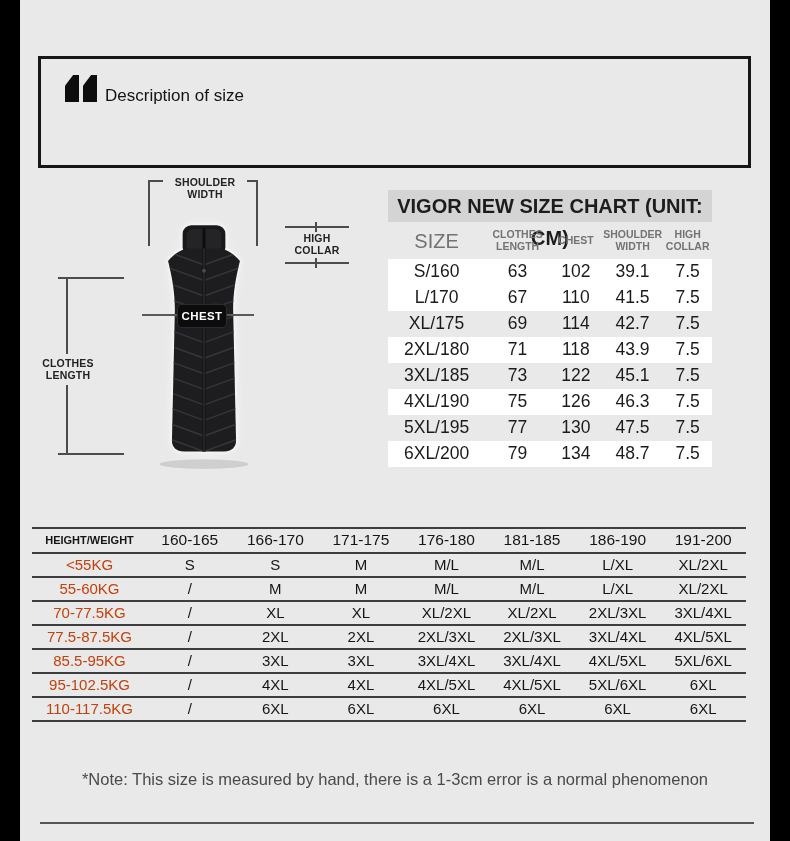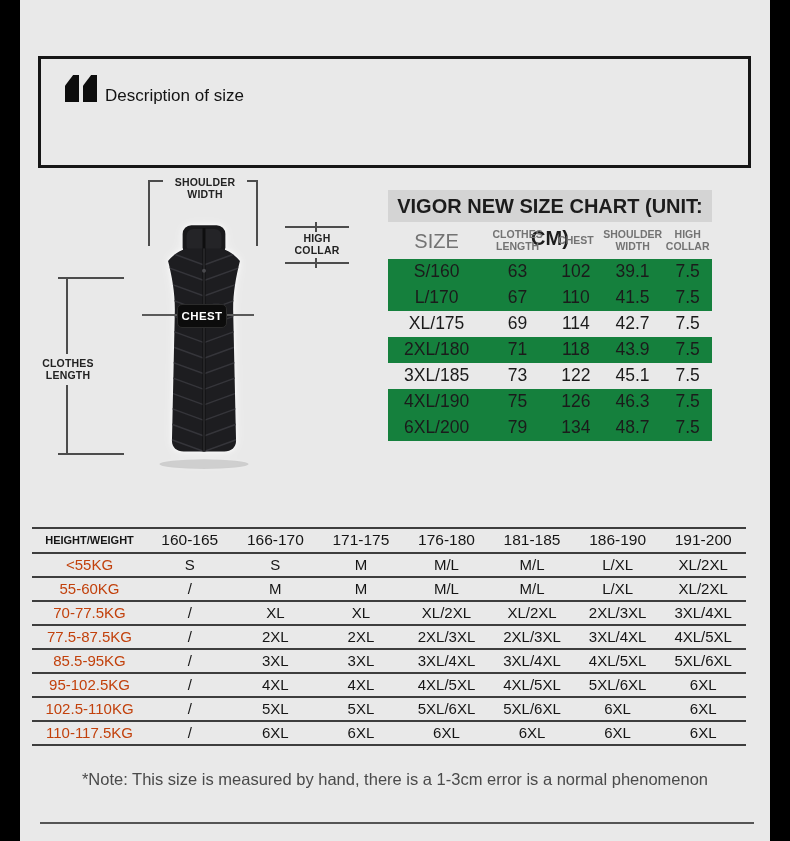--- a/index.html
+++ b/index.html
@@ -38,21 +38,21 @@
 
   
   #size-chart{left:388px;top:190px;width:324px;}
   #size-chart-title{height:32px;line-height:32px;background:#d4d4d4;text-align:center;
     font-size:20px;font-weight:bold;color:#1c1c1c;}
   #size-table{width:100%;border-collapse:collapse;table-layout:fixed;margin-top:5px;}
   #size-table th{font-size:10.5px;font-weight:bold;line-height:1.12;padding:2px 0 6px;
     vertical-align:middle;color:#737373;}
   #size-table th:first-child{font-size:20px;font-weight:normal;}
   #size-table td{font-size:17.5px;height:26px;text-align:center;color:#1b1b1b;padding:0;}
-  #size-table tr.striped{background:#15803d;}
+  #size-table tr.striped{background:#ffffff;}
 
   
   #fit-table-wrap{left:32px;top:527px;width:714px;}
   #fit-table{width:100%;border-collapse:collapse;table-layout:fixed;border-bottom:2px solid #3e3e3e;}
   #fit-table th,#fit-table td{border-top:2px solid #3e3e3e;text-align:center;padding:2px 0 3px;}
   #fit-table thead th{font-size:15.5px;font-weight:normal;color:#151515;}
   #fit-table thead th.corner{font-size:11px;font-weight:bold;}
   #fit-table tbody th{font-size:15px;font-weight:normal;color:#c2410c;}
   #fit-table tbody td{font-size:15px;color:#151515;}
 
@@ -170,20 +170,27 @@
           <td>45.1</td>
           <td>7.5</td>
         </tr>
         <tr class="striped">
           <td>4XL/190</td>
           <td>75</td>
           <td>126</td>
           <td>46.3</td>
           <td>7.5</td>
         </tr>
+        <tr>
+          <td>5XL/195</td>
+          <td>77</td>
+          <td>130</td>
+          <td>47.5</td>
+          <td>7.5</td>
+        </tr>
         <tr class="striped">
           <td>6XL/200</td>
           <td>79</td>
           <td>134</td>
           <td>48.7</td>
           <td>7.5</td>
         </tr>
       </tbody>
   </table>
 </div>
@@ -260,30 +267,20 @@
           <th>95-102.5KG</th>
           <td>/</td>
           <td>4XL</td>
           <td>4XL</td>
           <td>4XL/5XL</td>
           <td>4XL/5XL</td>
           <td>5XL/6XL</td>
           <td>6XL</td>
         </tr>
         <tr>
-          <th>102.5-110KG</th>
-          <td>/</td>
-          <td>5XL</td>
-          <td>5XL</td>
-          <td>5XL/6XL</td>
-          <td>5XL/6XL</td>
-          <td>6XL</td>
-          <td>6XL</td>
-        </tr>
-        <tr>
           <th>110-117.5KG</th>
           <td>/</td>
           <td>6XL</td>
           <td>6XL</td>
           <td>6XL</td>
           <td>6XL</td>
           <td>6XL</td>
           <td>6XL</td>
         </tr>
       </tbody>

